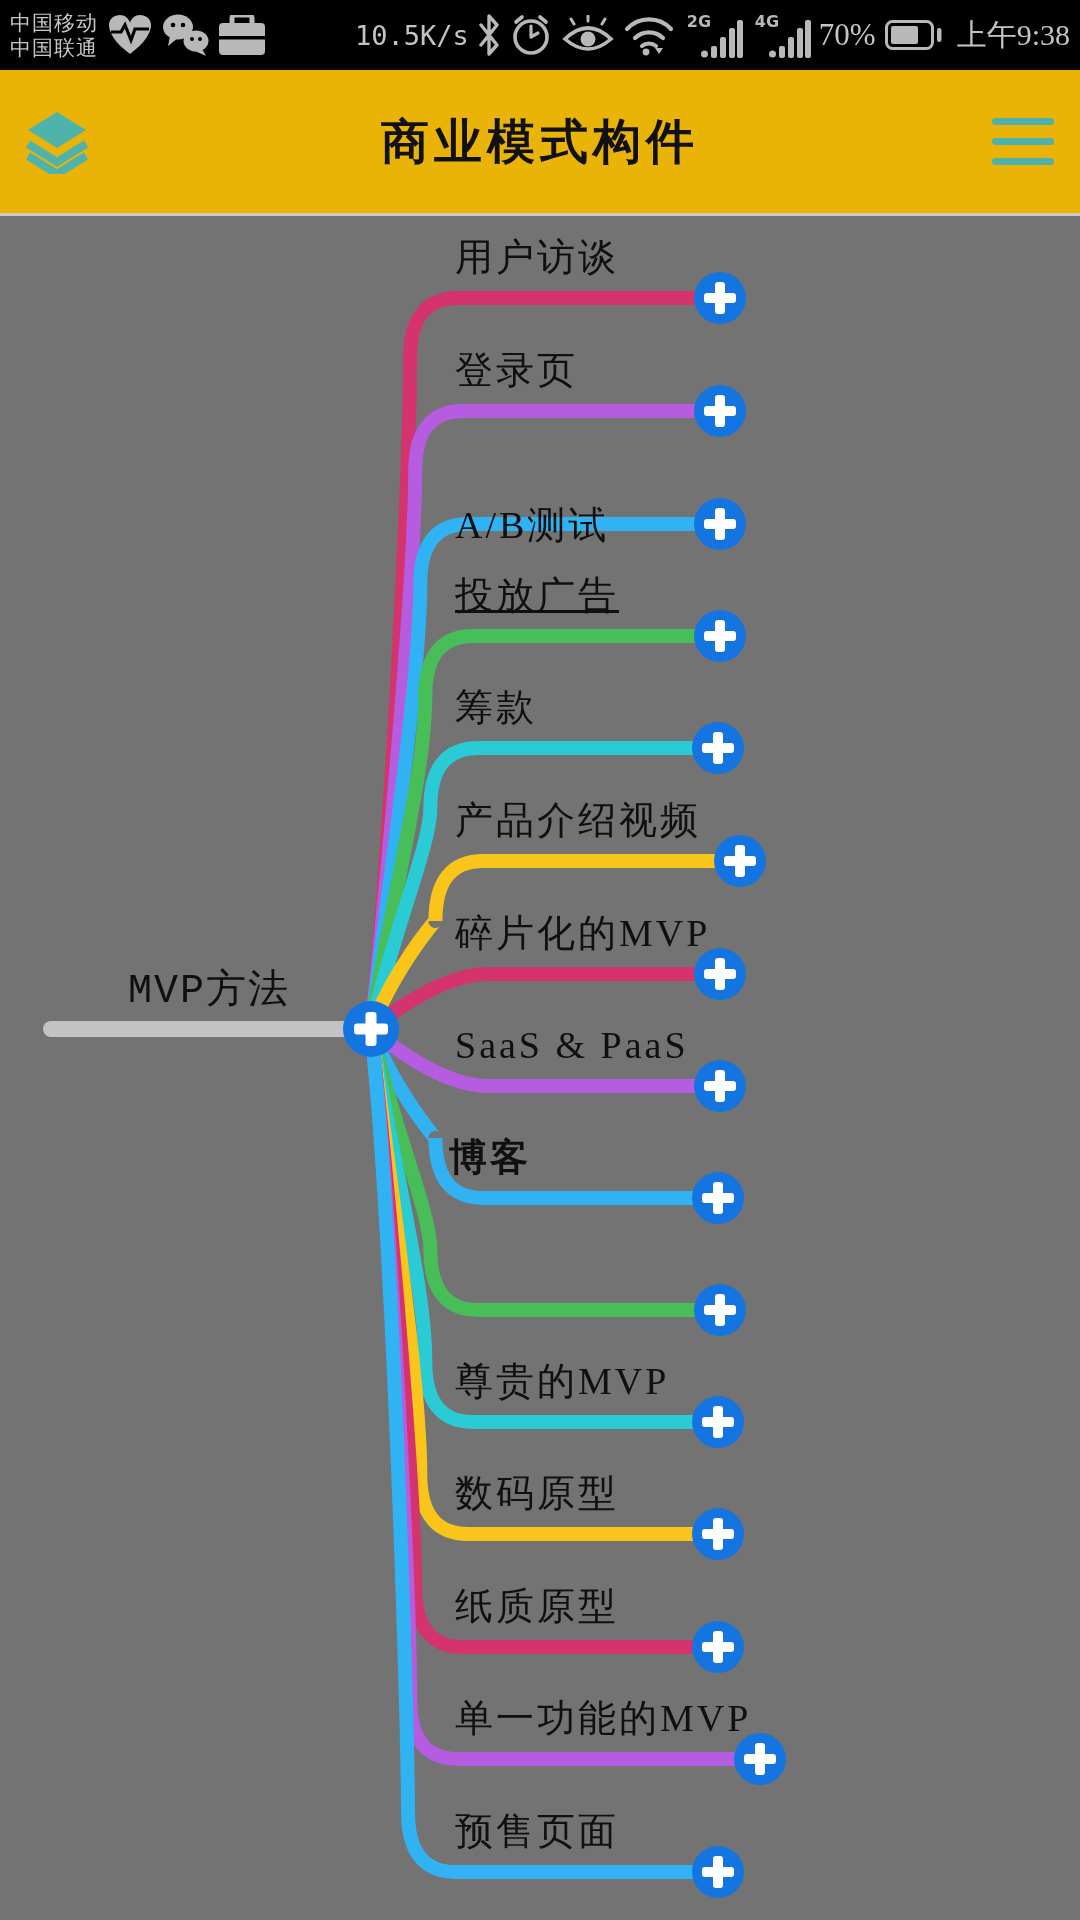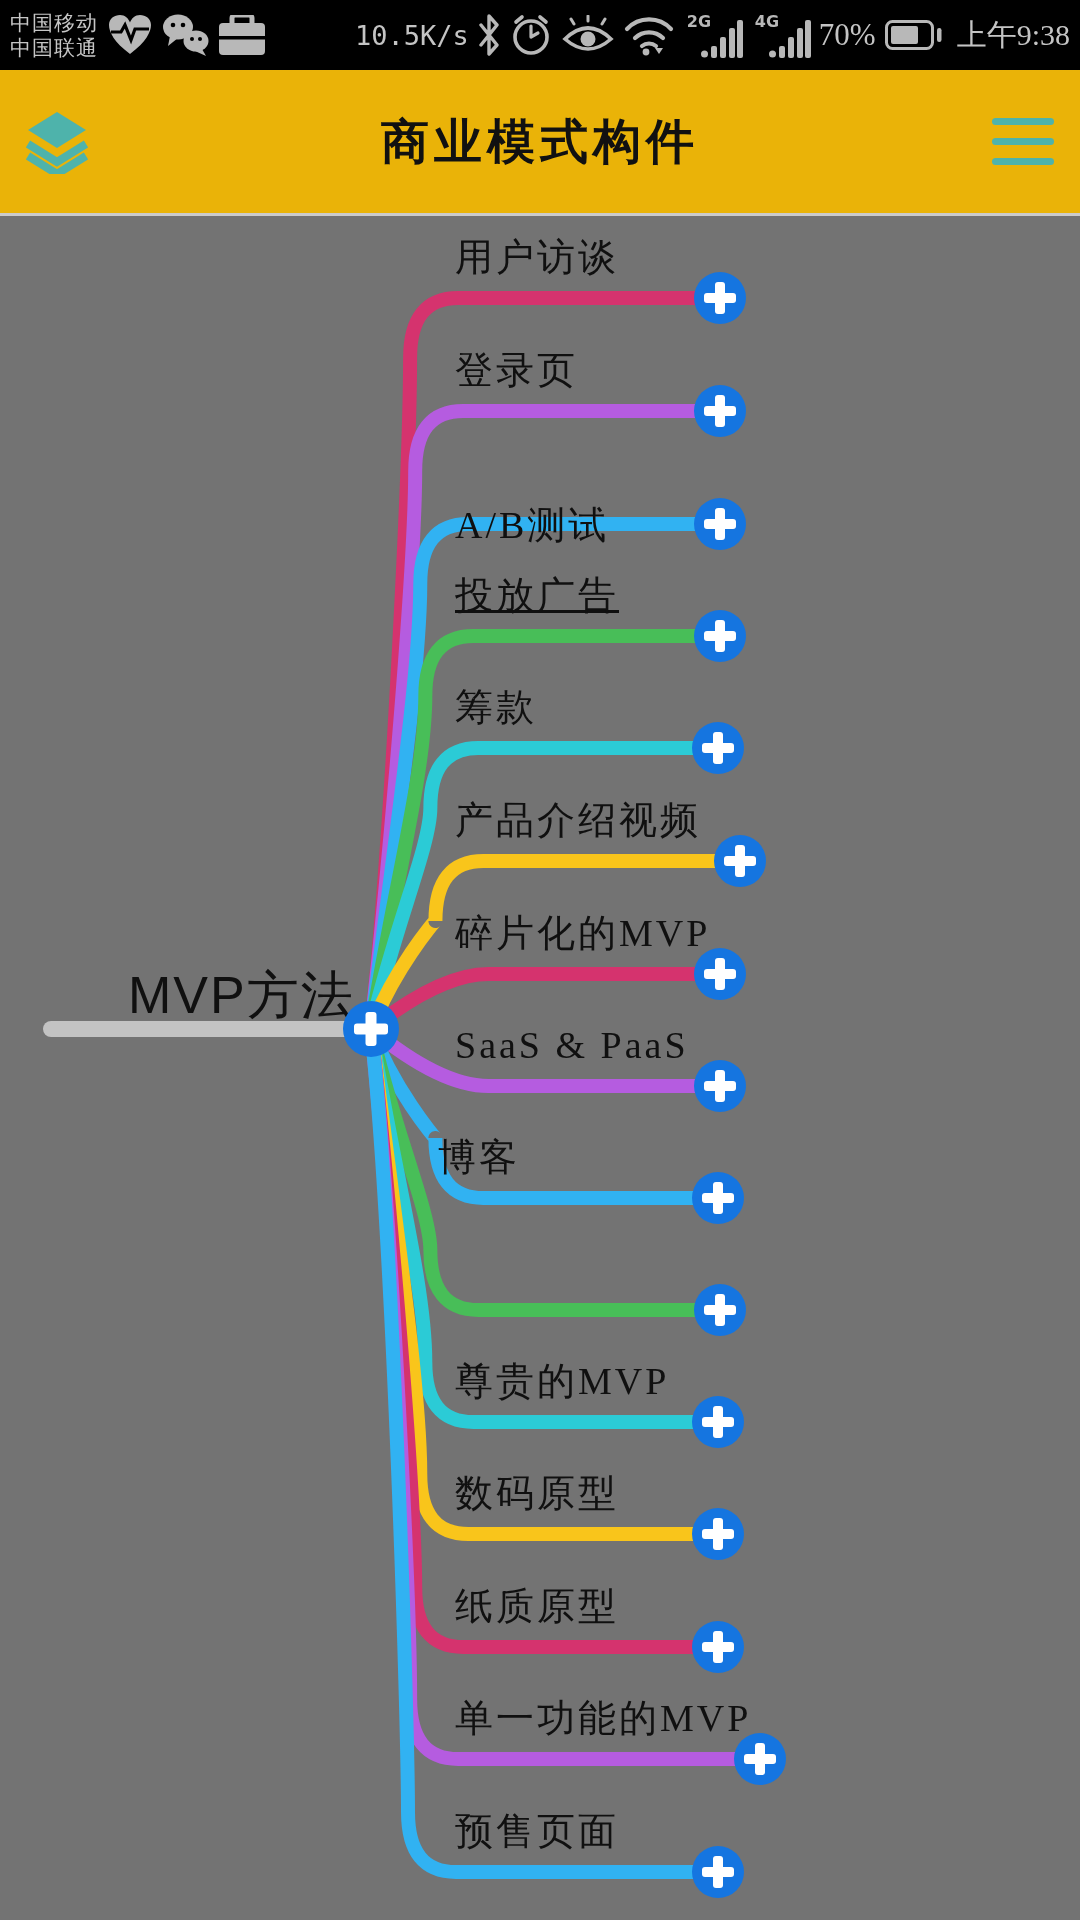--- a/index.html
+++ b/index.html
@@ -24,22 +24,22 @@
   .app-title{flex:1;text-align:center;font-family:"Liberation Serif","DejaVu Serif",serif;
     font-weight:700;font-size:48px;letter-spacing:5px;color:#111;}
   .menu-btn{width:62px;display:flex;flex-direction:column;gap:13px;cursor:pointer;}
   .menu-btn span{display:block;height:7px;border-radius:4px;background:#4EB3AB;}
 
   
   .canvas{position:absolute;top:216px;left:0;width:1080px;height:1704px;background:#737373;overflow:hidden;}
   #map-svg{position:absolute;top:0;left:0;}
   .branch-label{position:absolute;font-family:"Liberation Serif","DejaVu Serif",serif;
     font-size:38px;letter-spacing:3px;color:#101010;white-space:nowrap;line-height:42px;}
-  .center-label{position:absolute;font-family:Liberation Sans, sans-serif;
-    font-size:52px;letter-spacing:2px;color:#101010;white-space:nowrap;}
+  .center-label{position:absolute;font-family:Liberation Mono, monospace;
+    font-size:40px;letter-spacing:2px;color:#101010;white-space:nowrap;}
   .plus{position:absolute;width:52px;height:52px;border-radius:50%;background:#1575E0;cursor:pointer;}
   .plus::before,.plus::after{content:"";position:absolute;background:#fff;border-radius:3px;
     left:50%;top:50%;transform:translate(-50%,-50%);}
   .plus::before{width:32px;height:10px;}
   .plus::after{width:10px;height:32px;}
   .plus.center{width:56px;height:56px;}
   .plus.center::before{width:34px;height:11px;}
   .plus.center::after{width:11px;height:34px;}
 </style>
 </head>
@@ -164,21 +164,21 @@
       <div class="branch-label" style="left: 455px; top: 358px; text-decoration: underline;">投放广告</div>
       <div class="plus" style="left: 694px; top: 394px;"></div>
       <div class="branch-label" style="left: 455px; top: 470px;">筹款</div>
       <div class="plus" style="left: 692px; top: 506px;"></div>
       <div class="branch-label" style="left: 455px; top: 583px;">产品介绍视频</div>
       <div class="plus" style="left: 714px; top: 619px;"></div>
       <div class="branch-label" style="left: 455px; top: 696px;">碎片化的MVP</div>
       <div class="plus" style="left: 694px; top: 732px;"></div>
       <div class="branch-label" style="left: 455px; top: 808px;">SaaS &amp; PaaS</div>
       <div class="plus" style="left: 694px; top: 844px;"></div>
-      <div class="branch-label" style="left: 438px; top: 920px;">博客</div>
+      <div class="branch-label" style="left: 449px; top: 920px; font-weight: bold;">博客</div>
       <div class="plus" style="left: 692px; top: 956px;"></div>
       <div class="plus" style="left: 694px; top: 1068px;"></div>
       <div class="branch-label" style="left: 455px; top: 1144px;">尊贵的MVP</div>
       <div class="plus" style="left: 692px; top: 1180px;"></div>
       <div class="branch-label" style="left: 455px; top: 1256px;">数码原型</div>
       <div class="plus" style="left: 692px; top: 1292px;"></div>
       <div class="branch-label" style="left: 455px; top: 1369px;">纸质原型</div>
       <div class="plus" style="left: 692px; top: 1405px;"></div>
       <div class="branch-label" style="left: 455px; top: 1481px;">单一功能的MVP</div>
       <div class="plus" style="left: 734px; top: 1517px;"></div>

